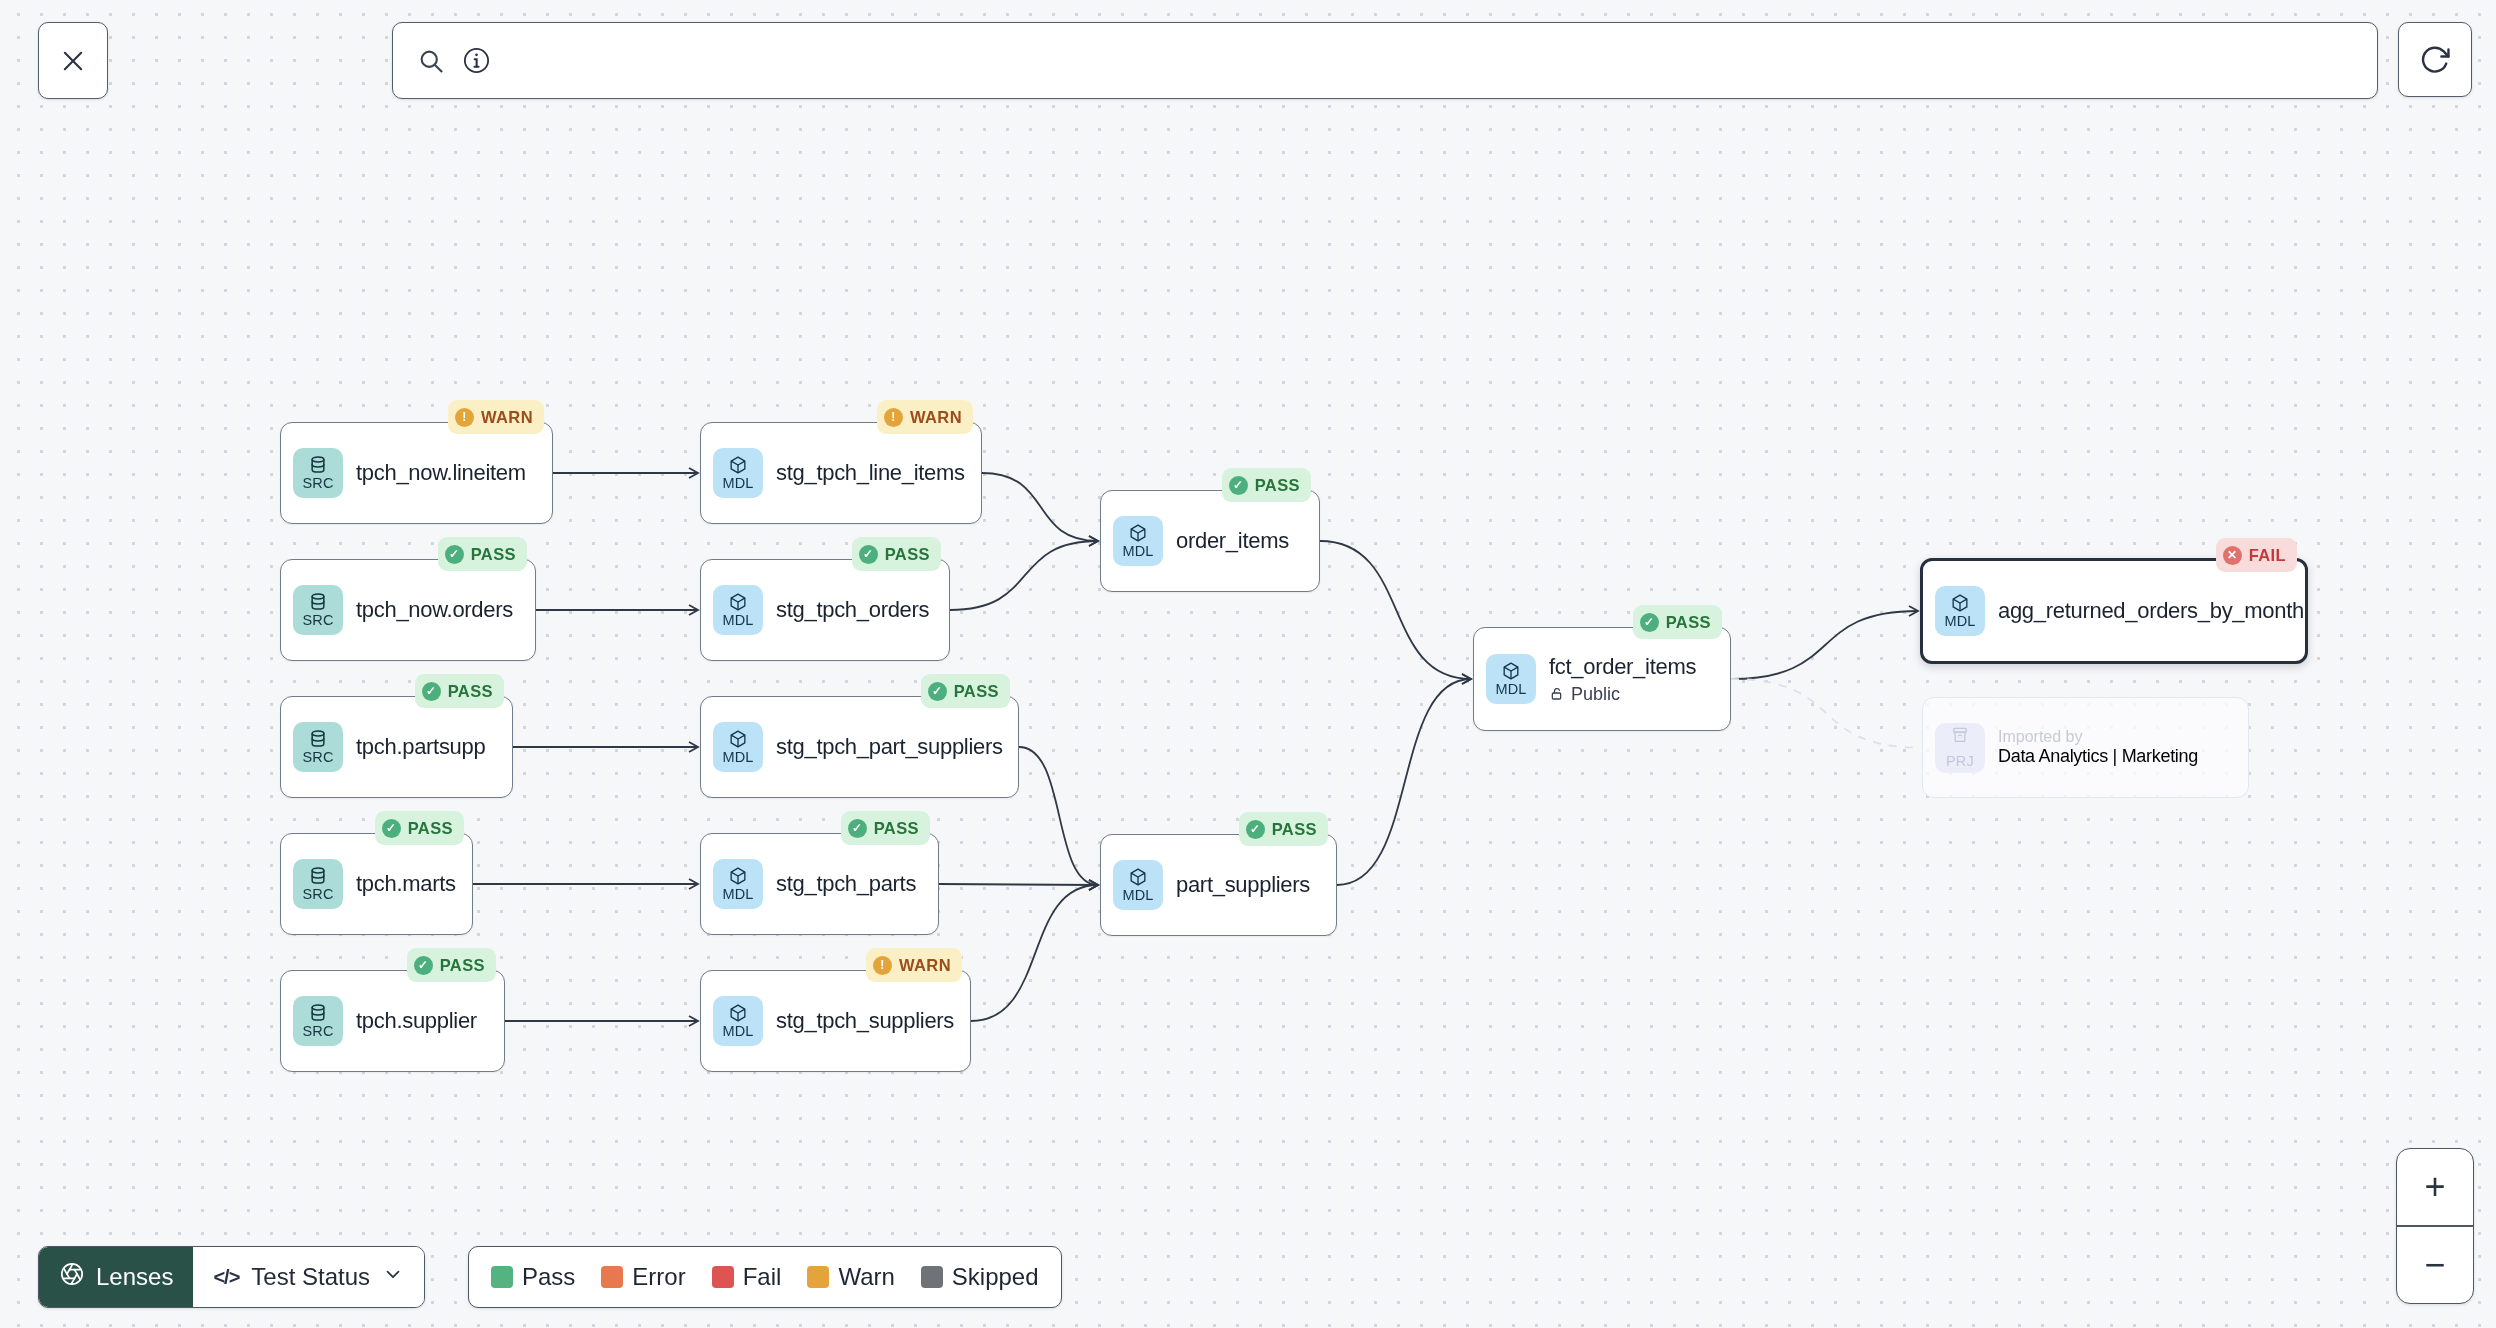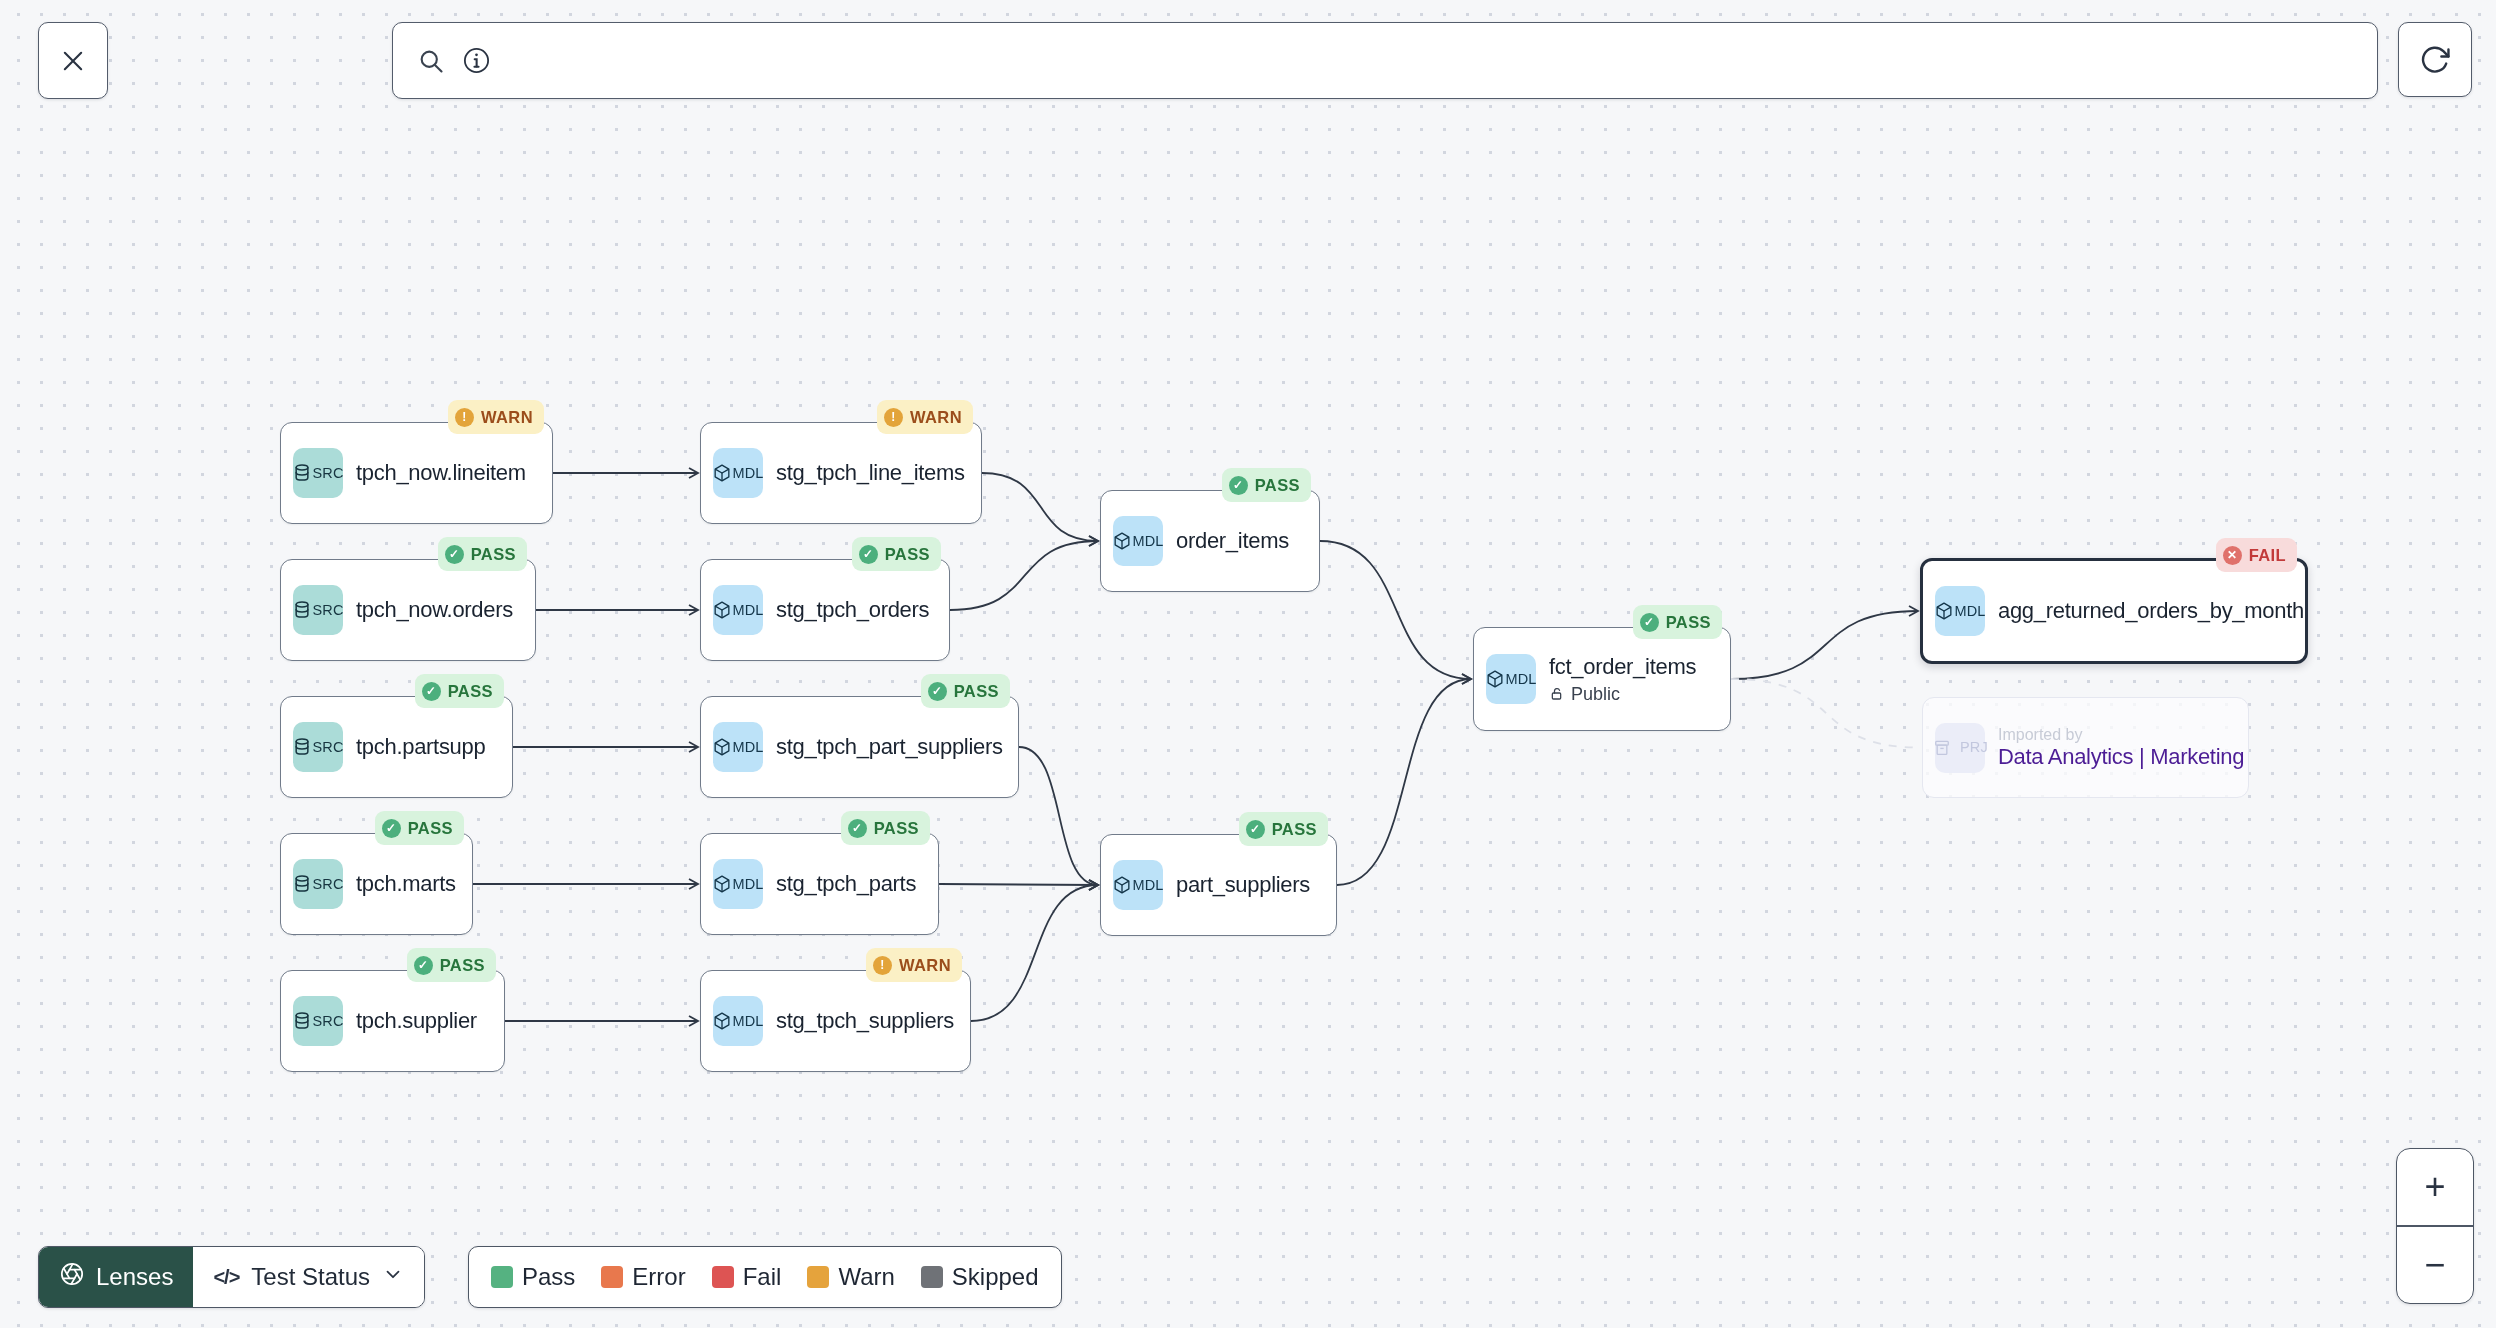--- a/index.html
+++ b/index.html
@@ -29,28 +29,28 @@
   .toolbar-icon{display:flex;align-items:center;justify-content:center;}
 
   
   .node{
     position:absolute;background:#fff;border:1.6px solid #717B8A;border-radius:12px;
     box-sizing:border-box;display:flex;align-items:center;padding-left:12px;gap:13px;
     box-shadow:0 1px 2px rgba(20,26,38,.06);cursor:pointer;
   }
   .node.selected{border:3px solid #26303F;box-shadow:0 3px 9px rgba(25,30,45,.18);}
   .node.ghost{background:rgba(252,252,254,.78);border:1.6px solid #E5E7F0;box-shadow:none;}
-  .chip{width:50px;height:50px;border-radius:10px;flex:none;display:flex;flex-direction:row;align-items:center;justify-content:center;}
+  .chip{width:50px;height:50px;border-radius:10px;flex:none;display:flex;flex-direction:column;align-items:center;justify-content:center;}
   .chip svg{width:20px;height:20px;display:block;}
   .chip-label{font-size:14.5px;line-height:1.1;margin-top:1px;letter-spacing:.2px;}
   .node-labels{display:flex;flex-direction:column;justify-content:center;}
   .node-label{font-size:22px;letter-spacing:-.3px;color:#1A2330;white-space:nowrap;}
   .node-sublabel{font-size:18px;color:#39414E;display:flex;align-items:center;gap:6px;margin-top:4px;}
   .node-sublabel svg{width:16px;height:16px;}
-  .ghost .node-label{color:#4c1d95;font-size:22px;}
+  .ghost .node-label{color:#000000;font-size:18px;}
   .ghost-top{font-size:16px;color:#C7CBD6;white-space:nowrap;}
   .badge{
     position:absolute;top:-23px;right:8px;height:34px;border-radius:9px;
     display:flex;align-items:center;gap:7px;padding:0 11px 0 7px;
     font-size:16.5px;font-weight:700;letter-spacing:.4px;
   }
   .badge-dot{width:19px;height:19px;border-radius:50%;color:#fff;display:flex;align-items:center;justify-content:center;font-size:12px;font-weight:700;line-height:1;}
 
   
   #lenses-group{

